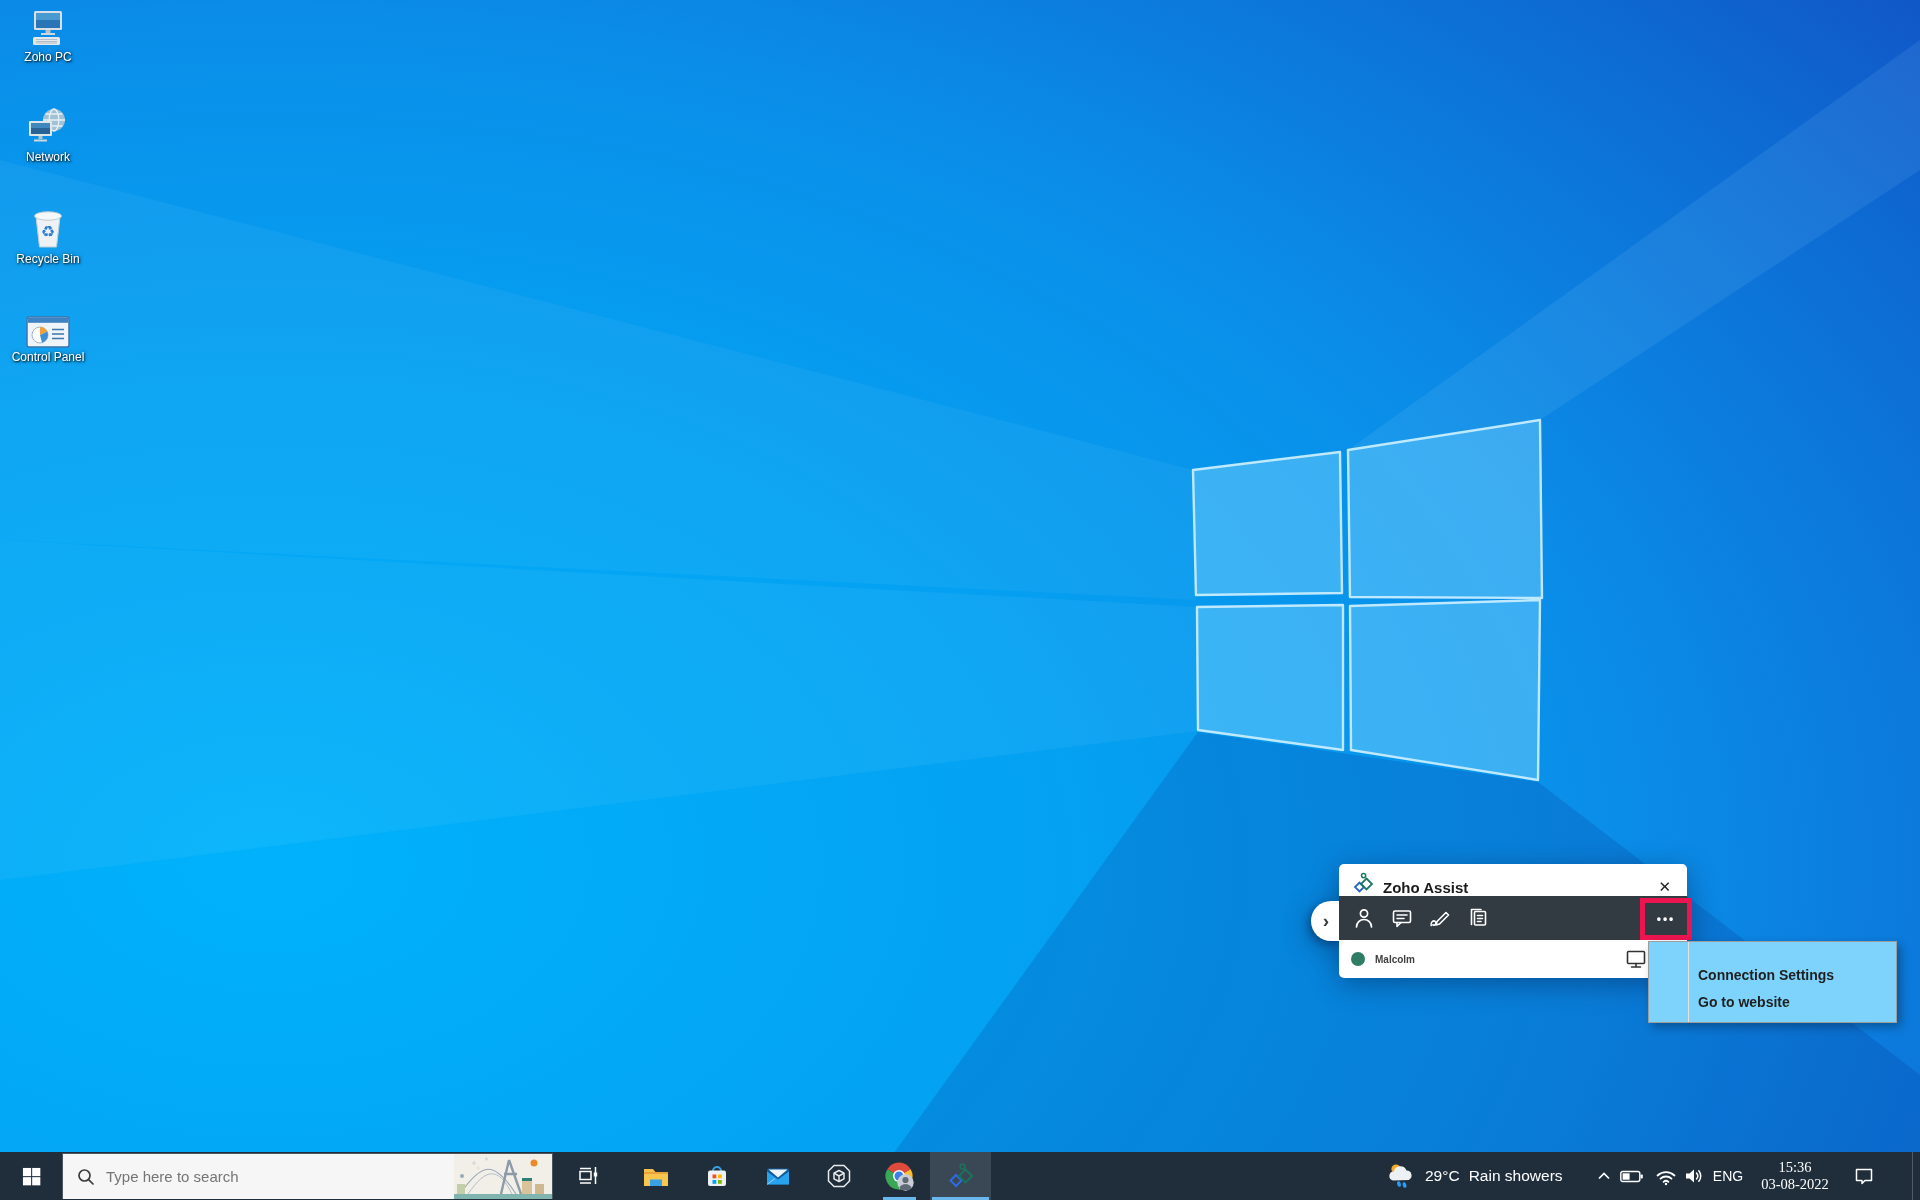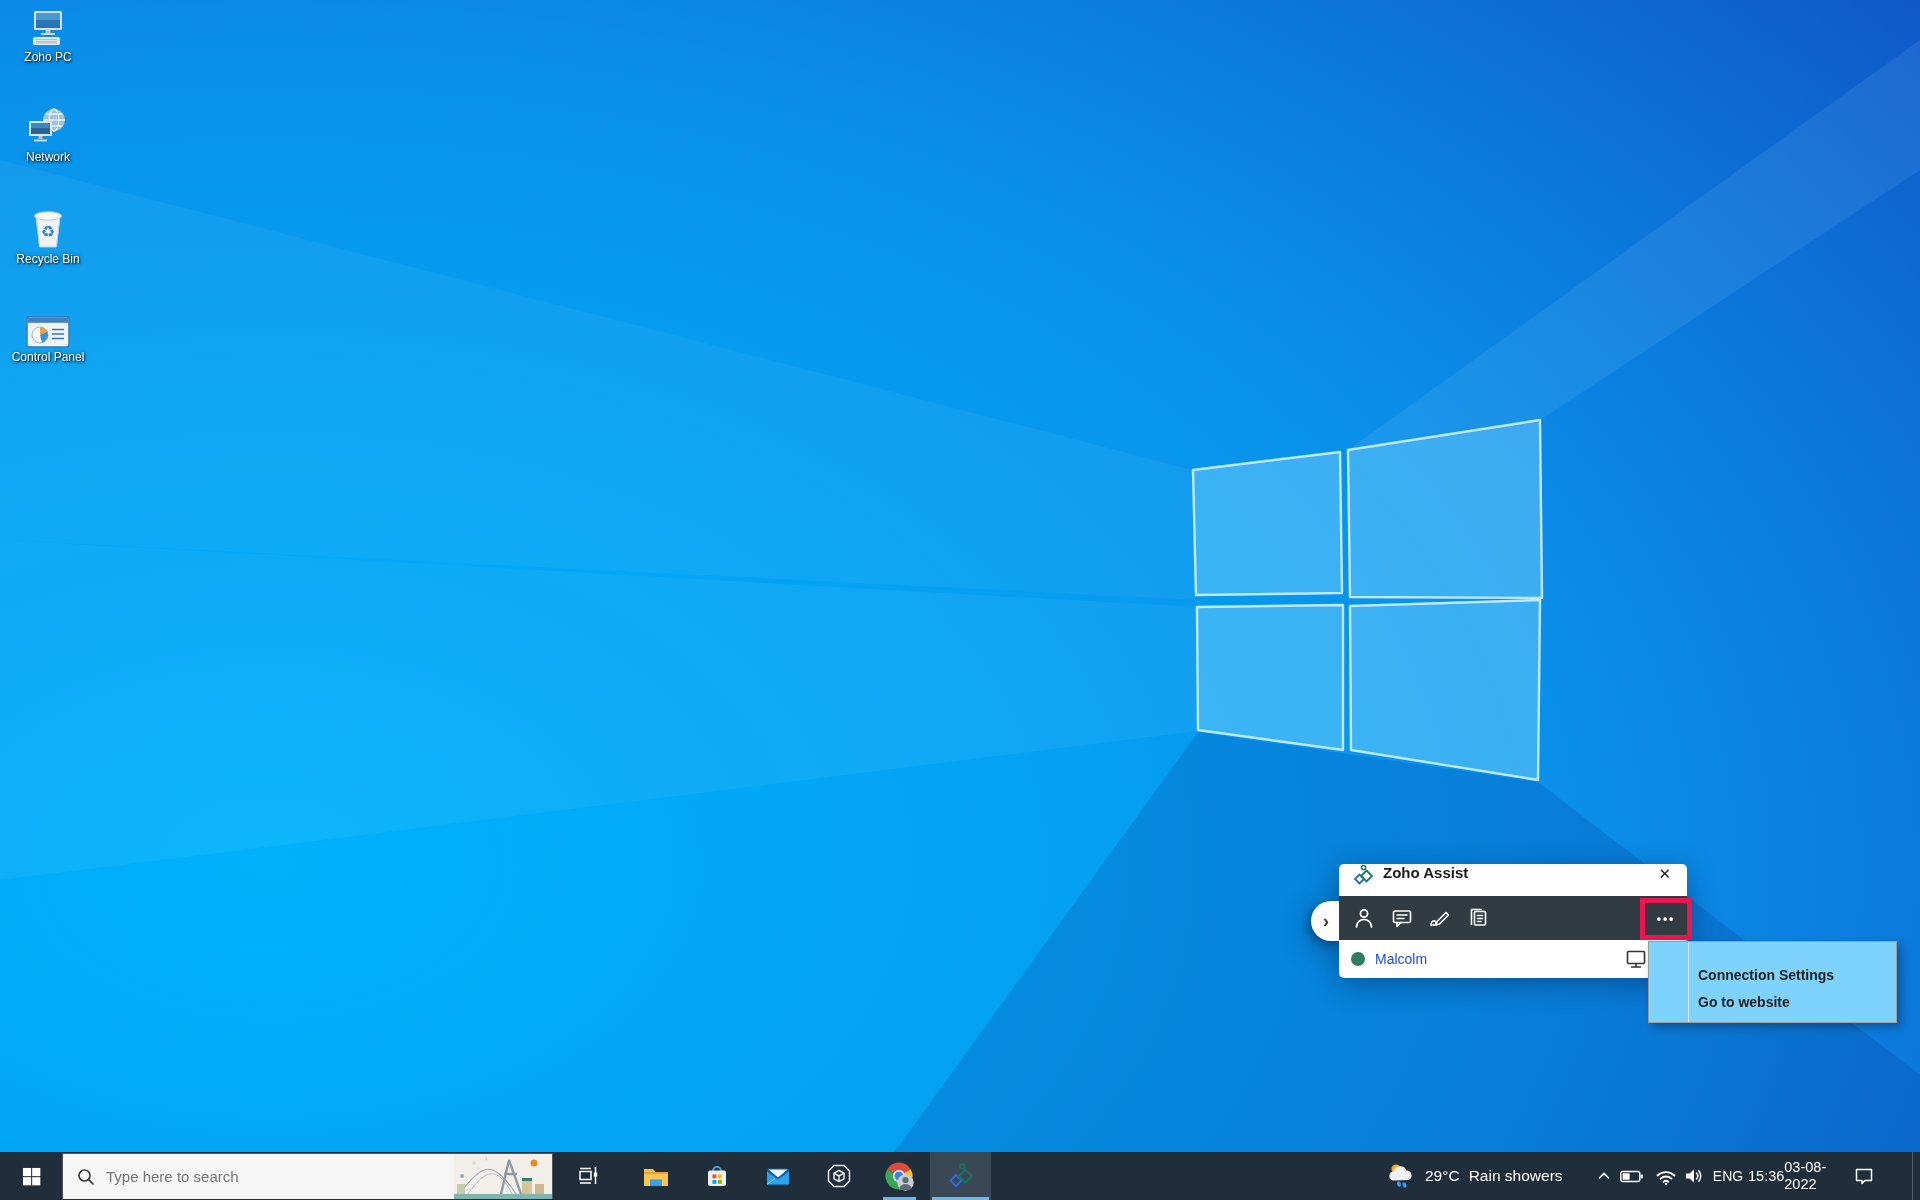--- a/index.html
+++ b/index.html
@@ -14,35 +14,35 @@
   
   .desk-icon{position:absolute;left:4px;width:88px;text-align:center;cursor:default;}
   .desk-icon .dlabel{margin-top:3px;font-size:12px;color:#fff;line-height:13px;
       text-shadow:1px 1px 2px rgba(0,0,0,.85),0 0 4px rgba(0,0,0,.5);}
   .desk-icon svg{margin:0 auto;}
 
   
   #zoho{position:absolute;left:1339px;top:864px;width:348px;
         filter:drop-shadow(0 6px 14px rgba(0,15,50,.38));}
   .z-title{height:32px;background:#fff;border-radius:5px 5px 0 0;display:flex;
-           align-items:flex-start;padding:0 12px;box-sizing:border-box;}
+           align-items:flex-end;padding:0 12px;box-sizing:border-box;}
   .z-title-text{font-size:15px;font-weight:700;color:#1b1b1b;margin-left:8px;}
   .z-close{margin-left:auto;font-size:15px;font-weight:700;color:#222;cursor:pointer;
            line-height:1;padding:2px 4px;}
   .z-toolbar{height:44px;background:#333b42;display:flex;align-items:center;
              padding-left:13px;position:relative;box-sizing:border-box;}
   .z-tool{width:24px;height:24px;margin-right:14px;cursor:pointer;}
   .z-highlight{position:absolute;left:301px;top:2px;width:52px;height:42px;
                border:5px solid #ec1550;box-sizing:border-box;display:flex;
                align-items:center;justify-content:center;}
   .z-more{color:#fff;font-size:12px;font-weight:700;letter-spacing:2px;cursor:pointer;}
   .z-row{height:38px;background:#fff;border-radius:0 0 5px 5px;display:flex;
          align-items:center;padding:0 12px;box-sizing:border-box;cursor:default;}
   .z-dot{width:14px;height:14px;border-radius:50%;background:#2e7d64;flex:none;}
-  .z-name{margin-left:10px;font-size:14px;font-weight:400;color:#1d4ed8;}
+  .z-name{margin-left:10px;font-size:10px;font-weight:700;color:#404040;}
   .z-monitor{margin-left:auto;margin-right:28px;}
   .z-chevron{position:absolute;left:-28px;top:37px;width:30px;height:40px;background:#fff;
              border-radius:20px 0 0 20px;box-shadow:-3px 3px 7px rgba(0,10,40,.3);
              display:flex;align-items:center;justify-content:center;
              font-size:19px;font-weight:700;color:#3c3c3c;cursor:pointer;}
 
   
   #zoho-menu{position:absolute;left:1648px;top:941px;width:249px;background:#7dd3fc;
              border:1px solid #9d9d9d;box-shadow:4px 4px 9px rgba(0,0,0,.3);
              padding:20px 0 6px 0;box-sizing:border-box;font-weight:bold;}
@@ -68,22 +68,22 @@
   .tb-app.running::after{content:"";position:absolute;bottom:0;left:14px;right:14px;
           height:3px;background:#6ab7ee;}
   .tb-app.active{background:#3a4754;}
   .tb-app.active::after{left:2px;right:2px;}
   .tb-right{position:absolute;top:0;height:48px;display:flex;align-items:center;}
   #tb-weather{left:1382px;gap:9px;font-size:15.5px;cursor:pointer;padding:0 4px;}
   .tray-ic{top:0;width:28px;justify-content:center;cursor:pointer;}
   #tray-chevron{left:1590px;} #tray-battery{left:1618px;}
   #tray-wifi{left:1652px;} #tray-volume{left:1680px;}
   #tb-lang{left:1708px;width:40px;justify-content:center;font-size:14px;cursor:pointer;}
-  #tb-clock{left:1748px;width:94px;justify-content:center;
-            font-size:14.5px;line-height:17px;cursor:pointer;}
+  #tb-clock{left:1748px;width:94px;flex-direction:column;justify-content:center;
+            font-size:14.5px;line-height:17px;text-align:center;cursor:pointer;font-family:Liberation Serif, serif;}
   #tb-action{left:1846px;width:36px;justify-content:center;cursor:pointer;}
   #tb-showdesk{position:absolute;right:0;top:0;width:7px;height:48px;
             border-left:1px solid rgba(255,255,255,.22);cursor:pointer;}
 </style>
 </head>
 <body>
 
 <div id="screen">
 
   <svg id="wallpaper" viewBox="0 0 1920 1200" width="1920" height="1200" preserveAspectRatio="none">

